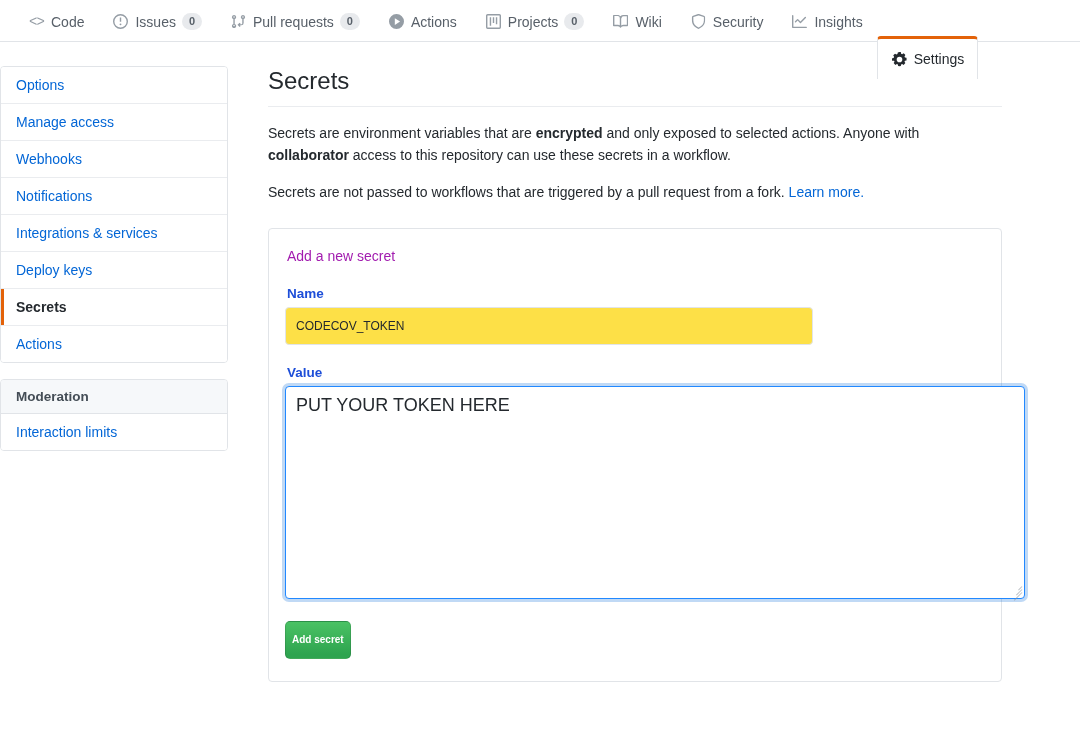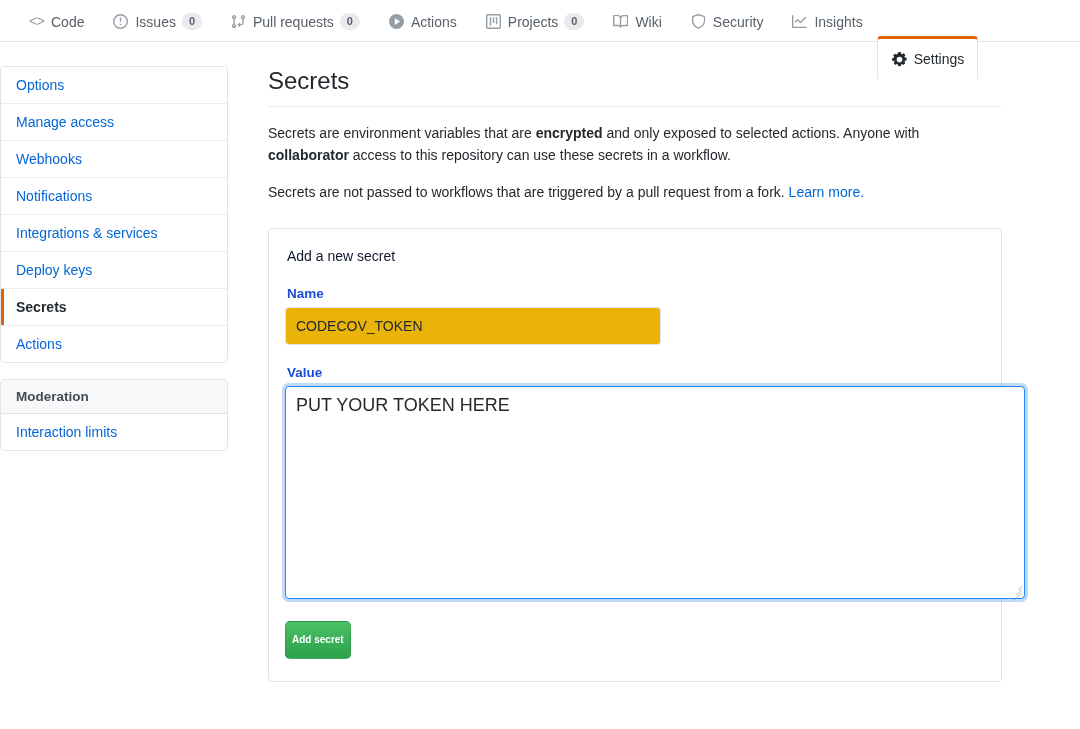--- a/index.html
+++ b/index.html
@@ -161,40 +161,40 @@
   
   .box {
     margin-top: 24px;
     border: 1px solid #e1e4e8;
     border-radius: 4px;
     background: #fff;
     padding: 18px 16px 22px 16px;
   }
   .box-title {
     font-size: 14px;
-    color: #0f172a;
+    color: #a21caf;
     margin: 0 0 18px 2px;
     cursor: pointer;
     display: inline-block;
   }
   .field-label {
     display: block;
     font-size: 13.5px;
     font-weight: 600;
     color: #1d4ed8;
     margin: 4px 0 6px 2px;
   }
   .text-input {
     display: block;
-    width: 376px;
+    width: 528px;
     padding: 7px 10px;
-    font-size: 14px;
+    font-size: 12px;
     font-family: "Liberation Sans", sans-serif;
     color: #24292e;
-    background: #eab308;
+    background: #fde047;
     border: 1px solid #e1e4e8;
     border-radius: 4px;
     outline: none;
     line-height: 22px;
   }
   .value-label { margin-top: 20px; }
   .ta-wrap { position: relative; width: 740px; }
   .textarea {
     display: block;
     width: 740px;

